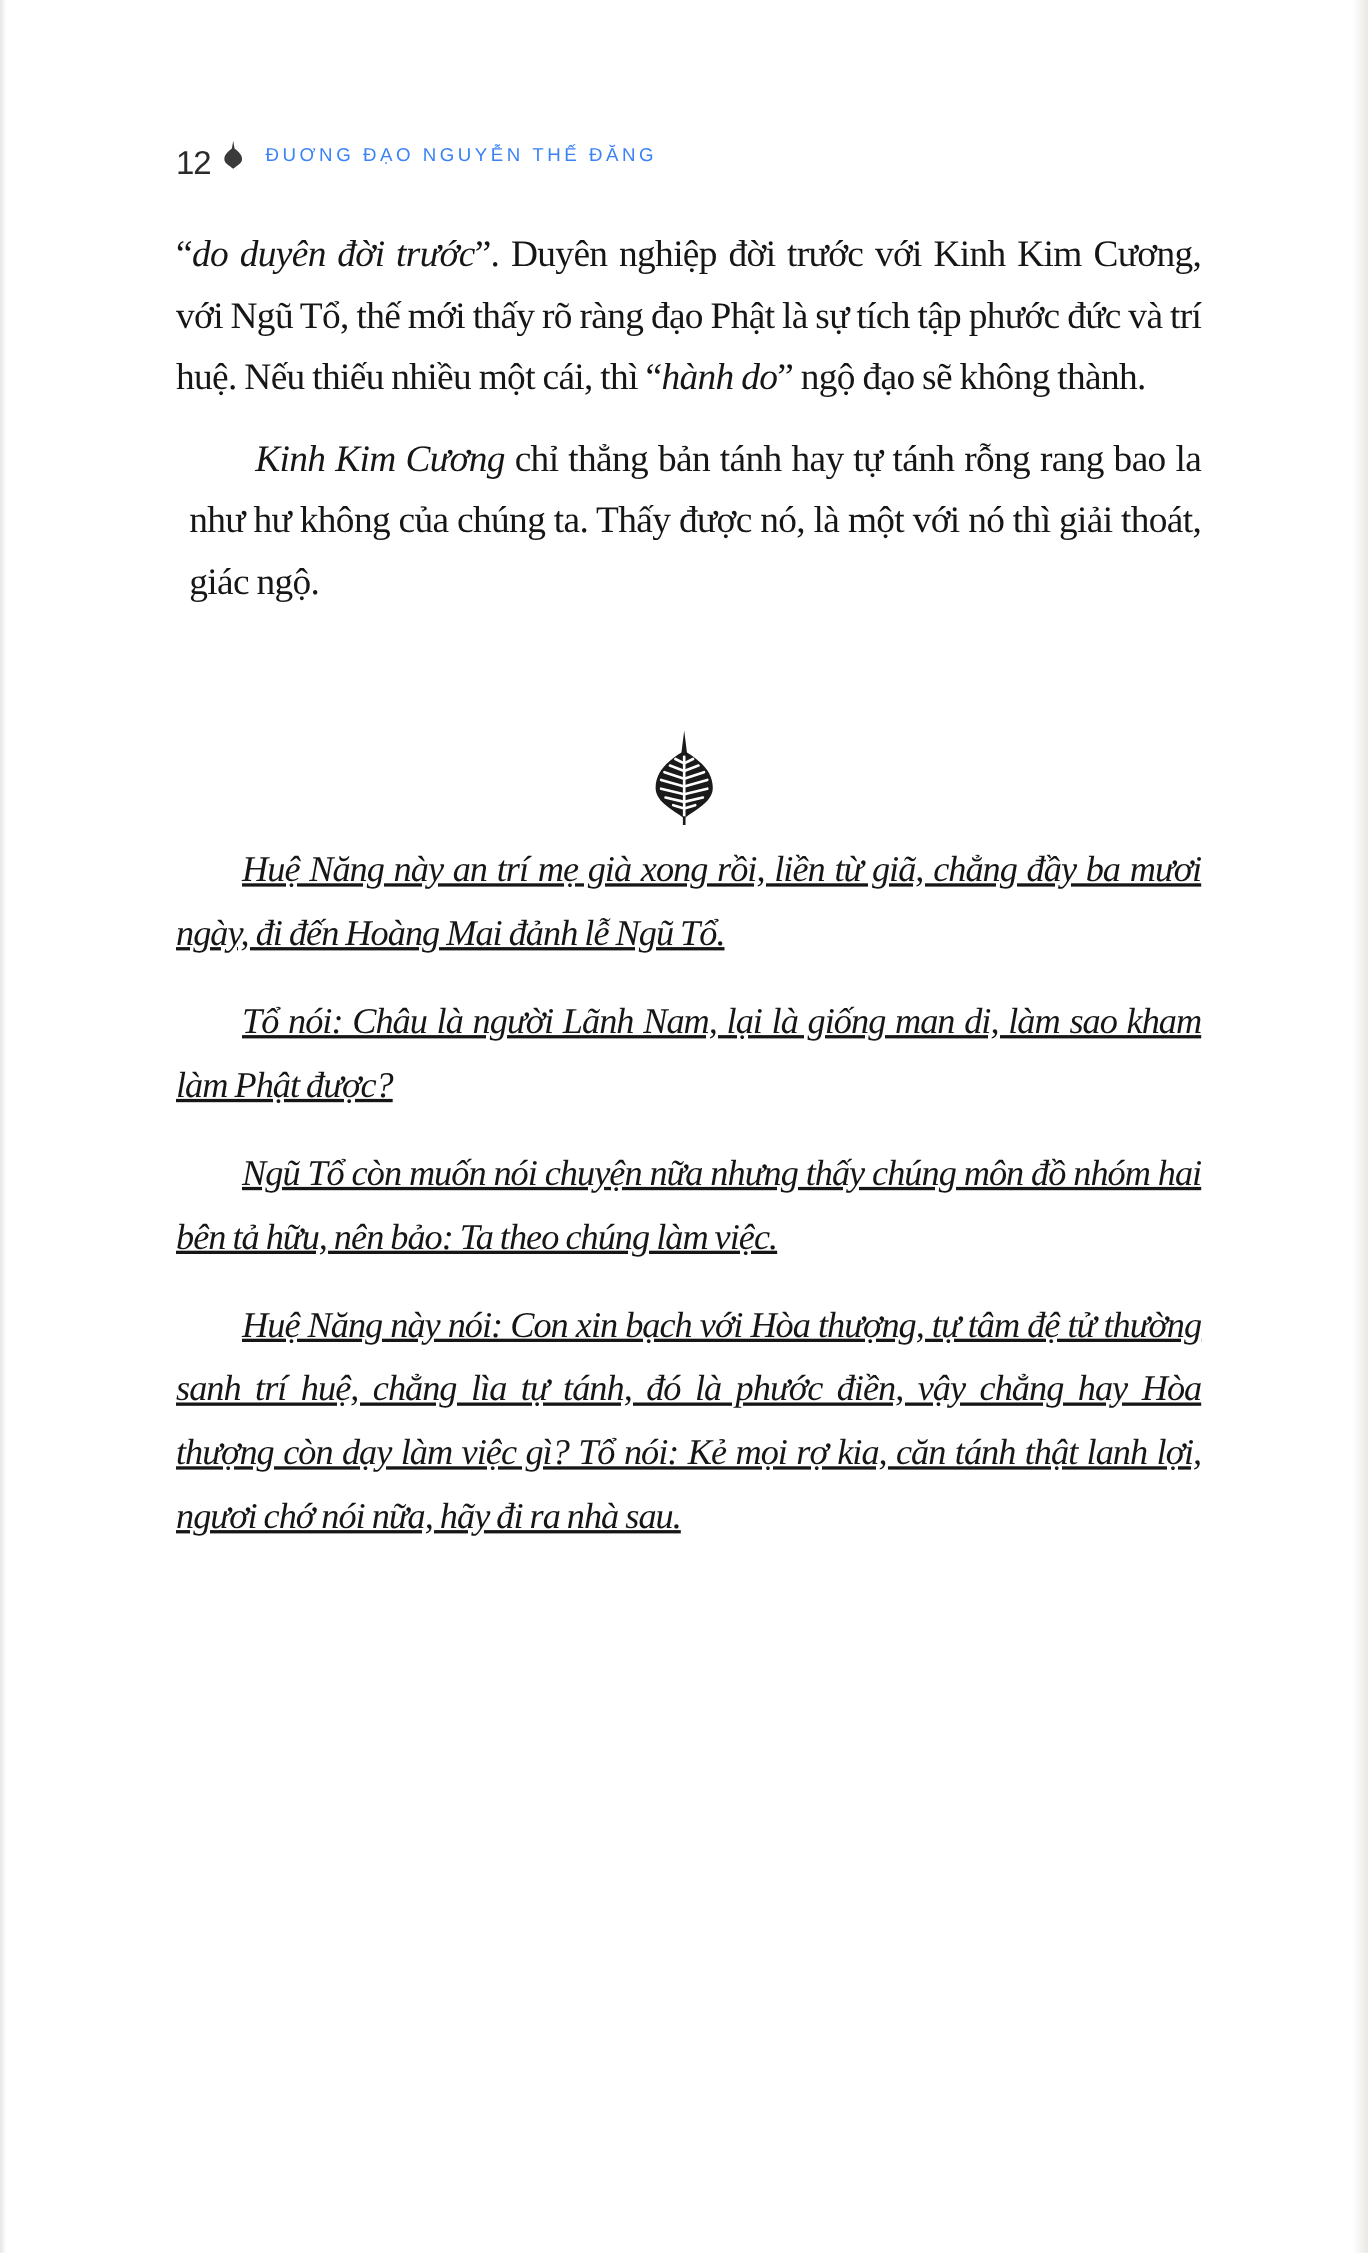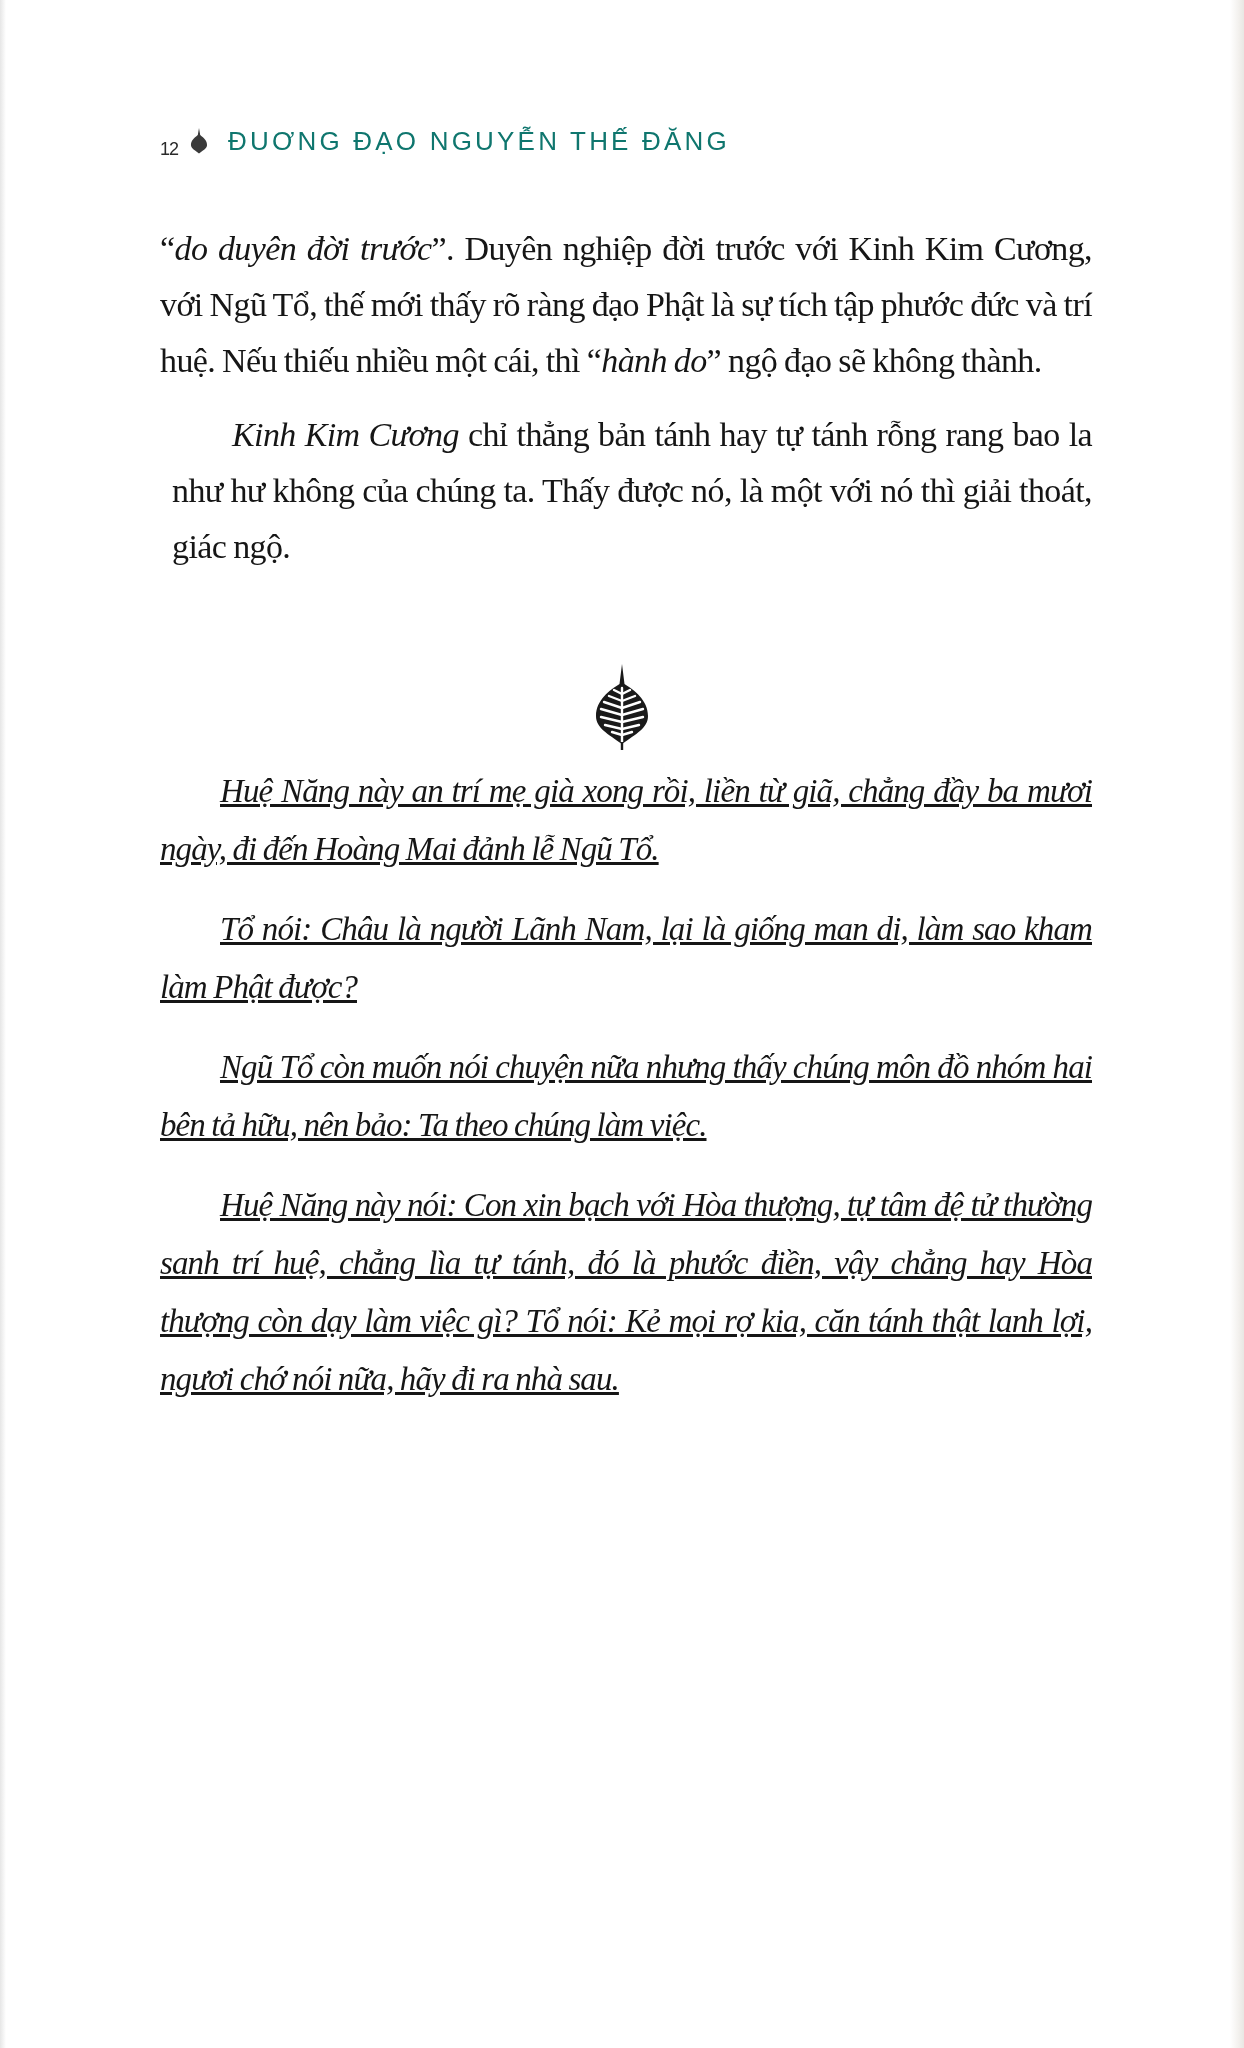--- a/index.html
+++ b/index.html
@@ -37,44 +37,44 @@
     position: absolute;
     left: 160px;
     top: 124px;
     height: 34px;
     display: flex;
     align-items: center;
     color: #2a2a2a;
   }
   .folio {
     font-family: "Liberation Sans", "DejaVu Sans", sans-serif;
-    font-size: 18px;
+    font-size: 30px;
     letter-spacing: -1px;
     margin-right: 12px;
     margin-top: 16px;
   }
   .head-leaf {
     width: 18px;
     height: 26px;
     margin-right: 20px;
     display: inline-block;
   }
   .head-title {
     font-family: "Liberation Sans", "DejaVu Sans", sans-serif;
-    font-size: 26px;
+    font-size: 17px;
     letter-spacing: 3.2px;
     text-transform: uppercase;
-    color: #0f766e;
+    color: #3b82f6;
   }
   .column {
     position: absolute;
     left: 160px;
     width: 932px;
   }
-  .col-top { top: 221px; }
+  .col-top { top: 204px; }
   .col-bottom { top: 762px; text-decoration: underline; }
 
   p {
     margin: 0;
     text-align: justify;
     text-align-last: left;
   }
   .roman p {
     font-size: 34px;
     line-height: 56px;

